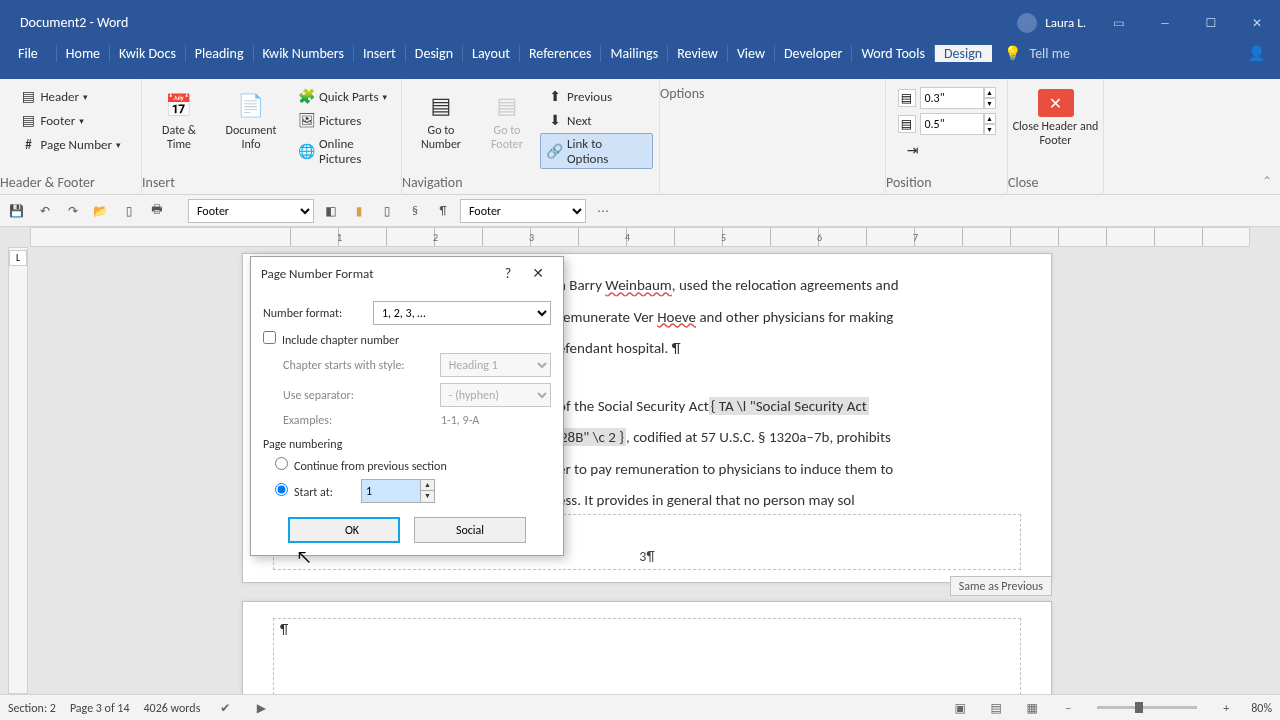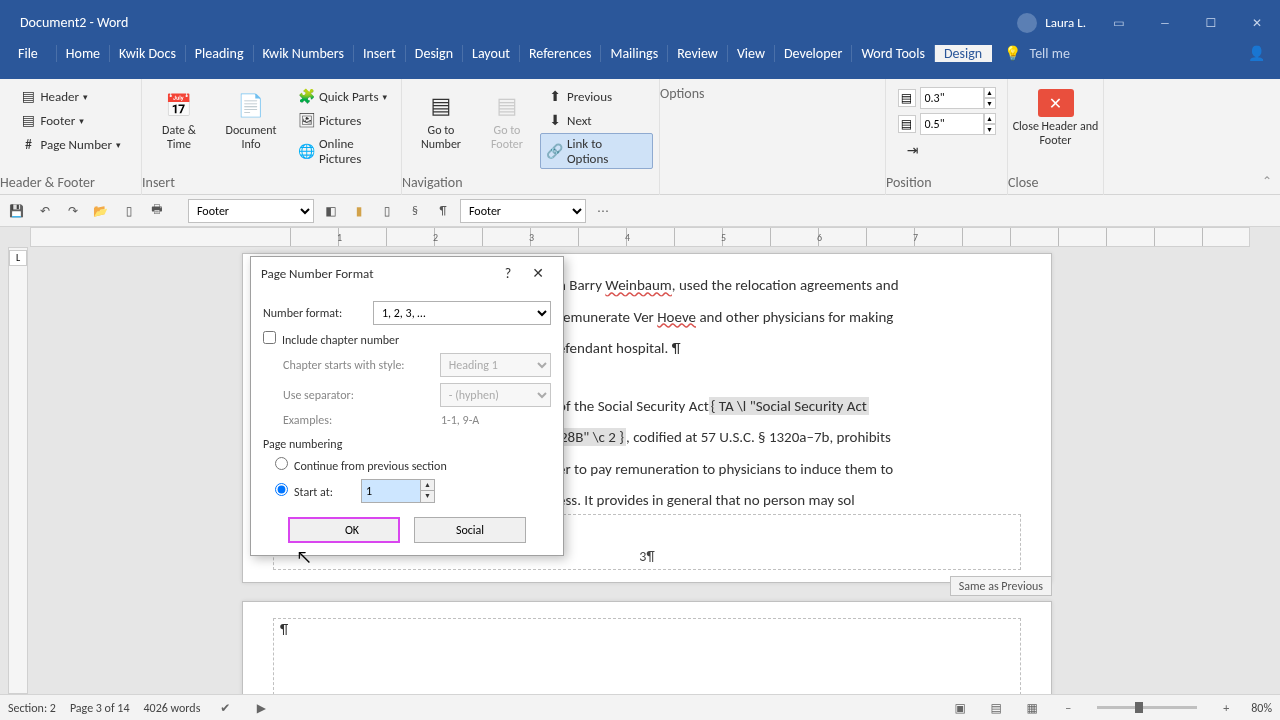--- a/index.html
+++ b/index.html
@@ -79,21 +79,21 @@
 .dialog .dtitle .sp { flex:1; }
 .dialog .dtitle .dbtn { width:30px; height:28px; display:flex; align-items:center; justify-content:center; font-size:14px; cursor:pointer; }
 .dialog .dbody { padding:6px 12px 12px 12px; }
 .dialog .row { display:flex; align-items:center; gap:8px; margin:6px 0; }
 .dialog select, .dialog input[type=text] { height:24px; border:1px solid #b0b0b0; font-size:12px; padding:0 4px; background:#fff;}
 .dialog .indent1 { padding-left:20px; }
 .dialog .sectionlabel { margin:10px 0 4px 0; }
 .dialog input[type=radio], .dialog input[type=checkbox] { margin-right:6px; }
 .dialog .btns { display:flex; justify-content:center; gap:14px; margin-top:14px; }
 .dialog button { width:112px; height:26px; border:1px solid #adadad; background:#f0f0f0; font-size:12px; cursor:pointer; }
-.dialog button.primary { border:2px solid #d946ef;padding-left:16px; }
+.dialog button.primary { border:2px solid #0ea5e9;padding-left:16px; }
 .dialog .startspin { display:inline-flex; border:1px solid #adadad; }
 .dialog .startspin input { border:none; width:58px; height:22px; text-align:left; padding:0 4px;}
 .dialog .startspin .sp2 { display:flex; flex-direction:column; }
 .dialog .startspin .sp2 div { width:14px; height:11px; border-left:1px solid #adadad; font-size:7px; text-align:center; cursor:pointer; background:#f0f0f0;}
 .dialog .startspin .sp2 div:first-child{border-bottom:1px solid #adadad;}
 .dialog .disabled { color:#888; }
 .dialog .disabled select { color:#888; background:#f4f4f4;}
 
 .cursor { position:absolute; left:296px; top:546px; font-size:18px; z-index:999; pointer-events:none; }
 

